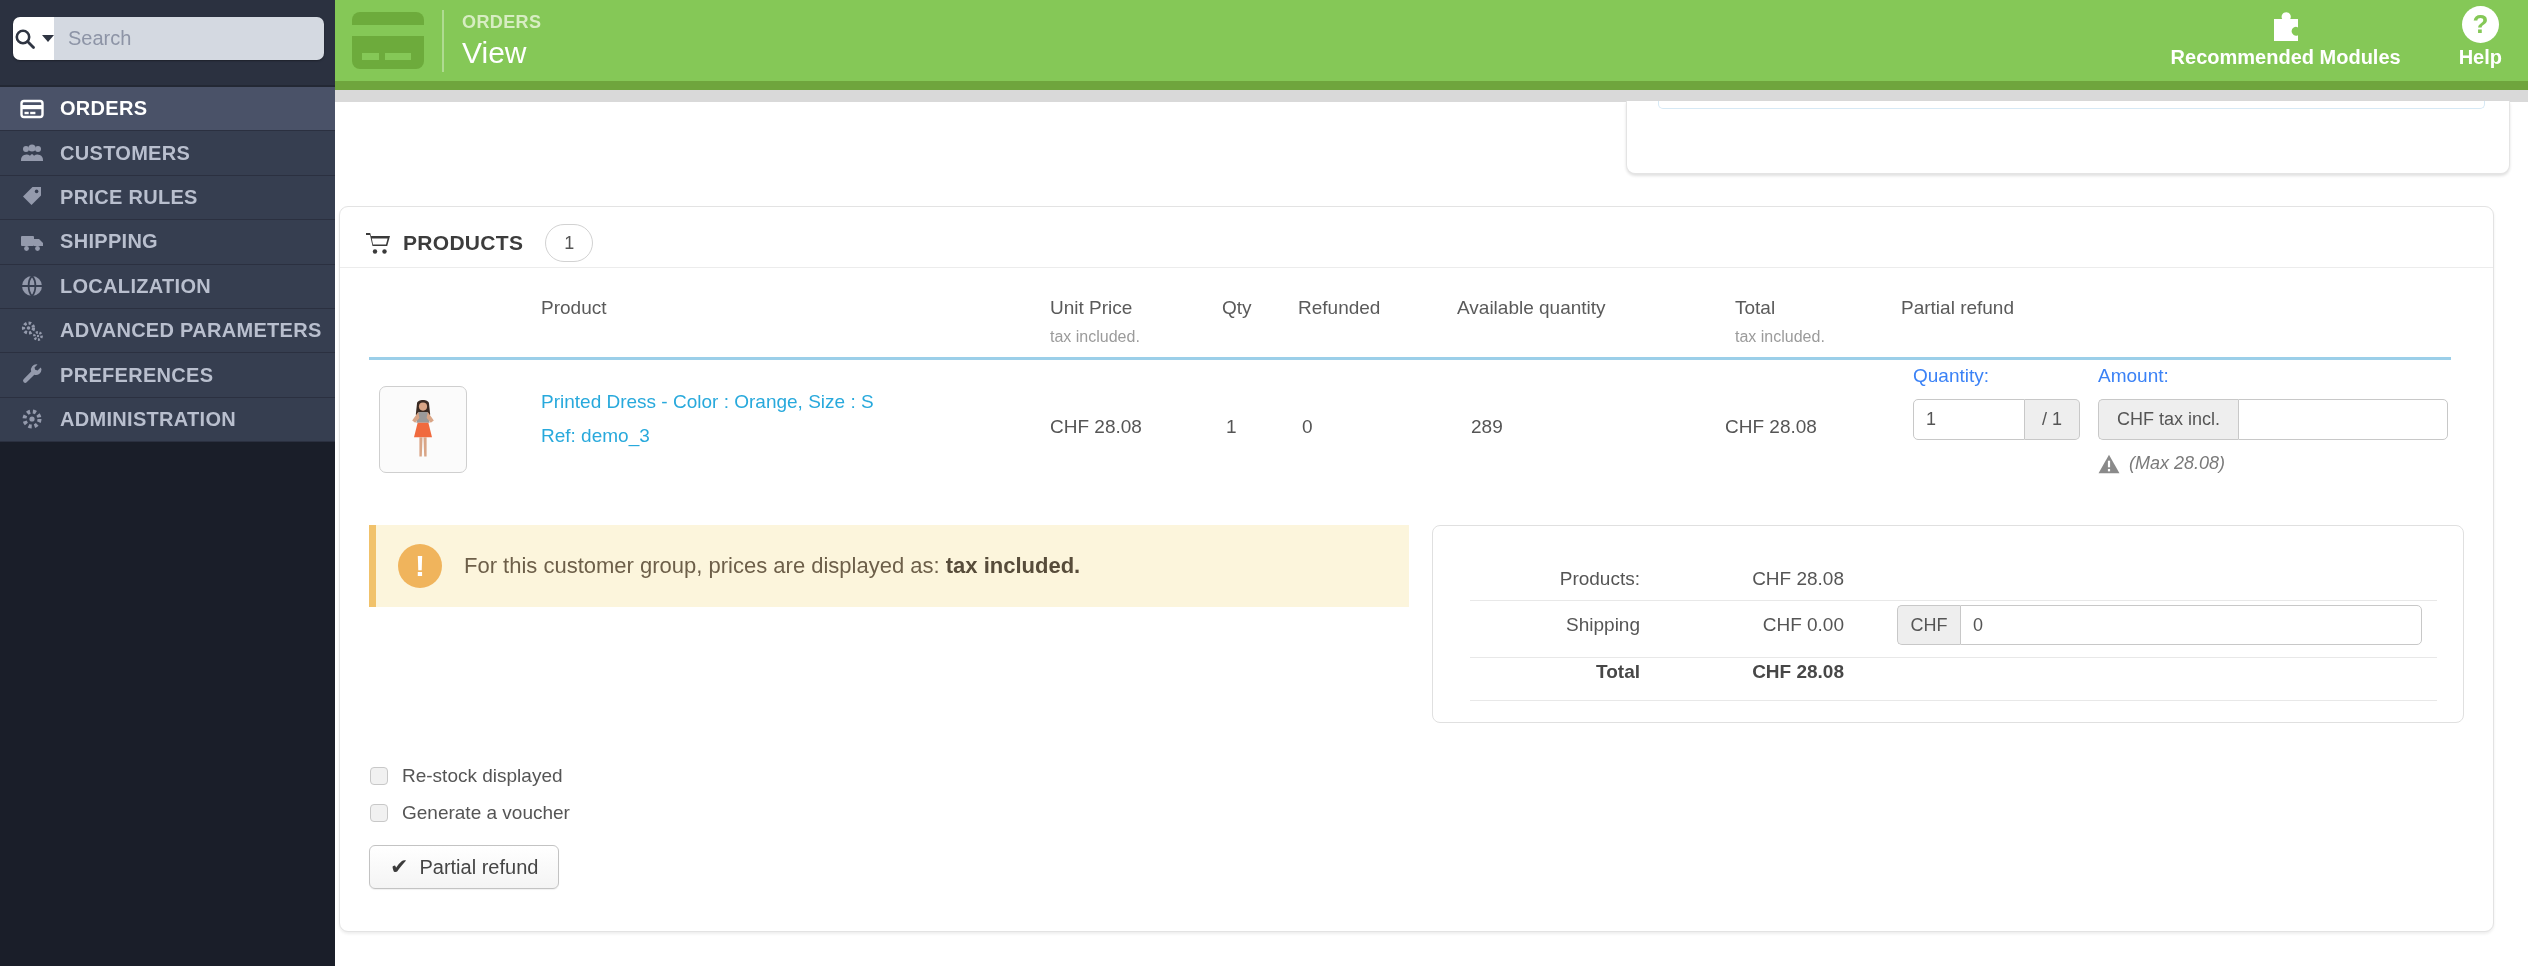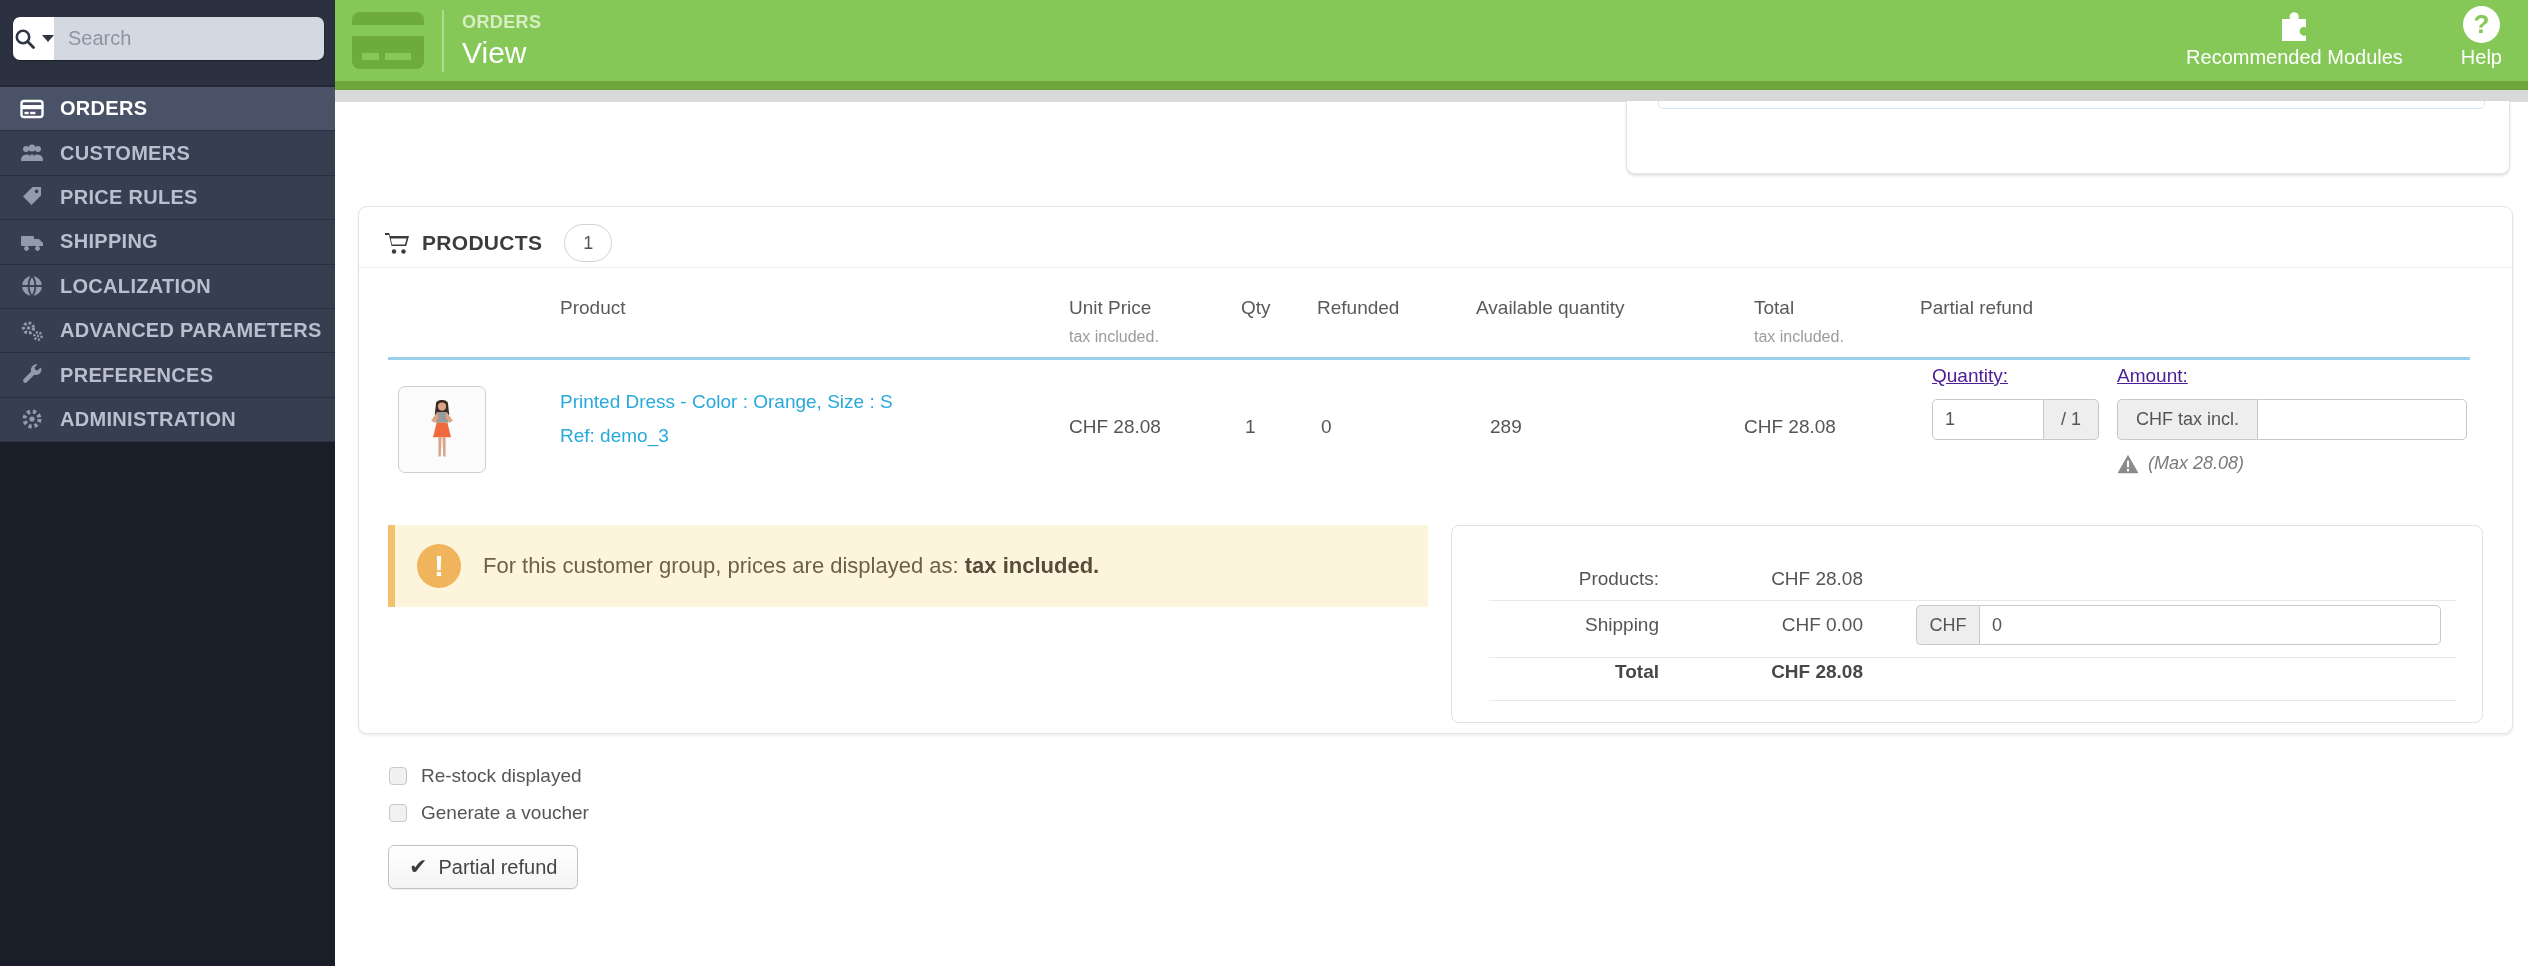--- a/index.html
+++ b/index.html
@@ -26,45 +26,45 @@
   .header{position:absolute;left:335px;top:0;width:2193px;height:81px;background:#85c857;display:flex;align-items:center;padding-left:17px;}
   .hdr-card{position:relative;width:72px;height:57px;background:#6dab3c;border-radius:8px;flex:none;}
   .hdr-card .stripe{position:absolute;left:0;top:13px;width:100%;height:11px;background:#85c857;}
   .hdr-card .d1{position:absolute;left:10px;bottom:9px;width:17px;height:7px;background:#85c857;}
   .hdr-card .d2{position:absolute;left:33px;bottom:9px;width:26px;height:7px;background:#85c857;}
   .hdr-sep{width:2px;height:62px;background:rgba(255,255,255,.35);margin:0 18px;flex:none;}
   .hdr-breadcrumb{font-size:18px;font-weight:700;color:#d7edc2;letter-spacing:.4px;}
   .hdr-title{font-size:30px;color:#ffffff;margin-top:3px;}
   .hdr-actions{margin-left:auto;display:flex;align-items:flex-end;gap:58px;padding-right:26px;padding-bottom:8px;}
   .hdr-action{display:flex;flex-direction:column;align-items:center;gap:3px;color:#fff;cursor:pointer;}
-  .hdr-action .lbl{font-size:20px;font-weight:400;white-space:nowrap;}
+  .hdr-action .lbl{font-size:20px;font-weight:700;white-space:nowrap;}
   .help-circle{width:37px;height:37px;border-radius:50%;background:#ffffff;color:#85c857;font-size:26px;font-weight:700;display:flex;align-items:center;justify-content:center;}
   .hdr-strip{position:absolute;left:335px;top:81px;width:2193px;height:9px;background:#6fa53d;}
   .gray-strip{position:absolute;left:335px;top:90px;width:2193px;height:12px;background:#d9d9d9;}
 
   
   .toppanel{position:absolute;left:1626px;top:101px;width:884px;height:73px;background:#fff;border:1px solid #e4e4e4;border-top:none;border-radius:0 0 9px 9px;box-shadow:0 2px 3px rgba(0,0,0,.12);}
   .toppanel-inner{position:absolute;left:31px;top:0;width:827px;height:8px;border:1px solid #d6e9f5;border-top:none;border-radius:0 0 5px 5px;}
 
   
-  .panel{position:absolute;left:358px;top:206px;width:2155px;height:528px;background:#fff;border:1px solid #e3e3e3;border-radius:9px;box-shadow:0 2px 3px rgba(0,0,0,.07);}
+  .panel{position:absolute;left:339px;top:206px;width:2155px;height:726px;background:#fff;border:1px solid #e3e3e3;border-radius:9px;box-shadow:0 2px 3px rgba(0,0,0,.07);}
   .panel-header{position:absolute;left:25px;top:14px;height:44px;display:flex;align-items:center;gap:12px;}
   .panel-title{font-size:21px;font-weight:700;color:#3c3c3c;letter-spacing:.3px;}
   .panel-badge{margin-left:10px;min-width:48px;height:38px;border:1px solid #d2d2d2;border-radius:19px;display:flex;align-items:center;justify-content:center;font-size:18px;color:#555;padding:0 14px;}
   .panel-divider{position:absolute;left:0;top:60px;width:100%;border-top:1px solid #ececec;}
 
   .th{position:absolute;top:90px;font-size:19px;color:#5a5a5a;white-space:nowrap;}
   .th-sub{position:absolute;top:121px;font-size:16px;color:#9b9b9b;white-space:nowrap;}
   .blue-rule{position:absolute;left:29px;top:150px;width:2082px;height:3px;background:#9bcfe9;}
 
   .thumb{position:absolute;left:39px;top:179px;width:88px;height:87px;border:1px solid #cfcfcf;border-radius:7px;background:#fbfbfb;display:flex;align-items:center;justify-content:center;cursor:pointer;}
   .plink{position:absolute;left:201px;font-size:19px;color:#28a9dc;cursor:pointer;white-space:nowrap;}
   .cell{position:absolute;top:209px;font-size:19px;color:#555;white-space:nowrap;}
 
-  .ref-label{position:absolute;top:158px;font-size:19px;color:#4c1d95;text-decoration:underline;}
+  .ref-label{position:absolute;top:158px;font-size:19px;color:#3b82f6;}
   .igroup{position:absolute;display:flex;height:41px;}
   .igroup input{border:1px solid #c8c8c8;outline:none;font-size:18px;color:#555;padding:0 12px;font-family:inherit;min-width:0;}
   .igroup .addon{background:#eeeeee;border:1px solid #c8c8c8;display:flex;align-items:center;justify-content:center;font-size:18px;color:#555;white-space:nowrap;}
   .q-group{left:1573px;top:192px;width:167px;}
   .q-group input{flex:1;border-radius:5px 0 0 5px;width:112px;}
   .q-group .addon{width:55px;border-left:none;border-radius:0 5px 5px 0;}
   .a-group{left:1758px;top:192px;width:350px;}
   .a-group .addon{width:140px;border-right:none;border-radius:5px 0 0 5px;}
   .a-group input{flex:1;border-radius:0 5px 5px 0;}
   .max-note{position:absolute;left:1758px;top:246px;display:flex;align-items:center;gap:9px;font-size:18px;font-style:italic;color:#7a7a7a;}

